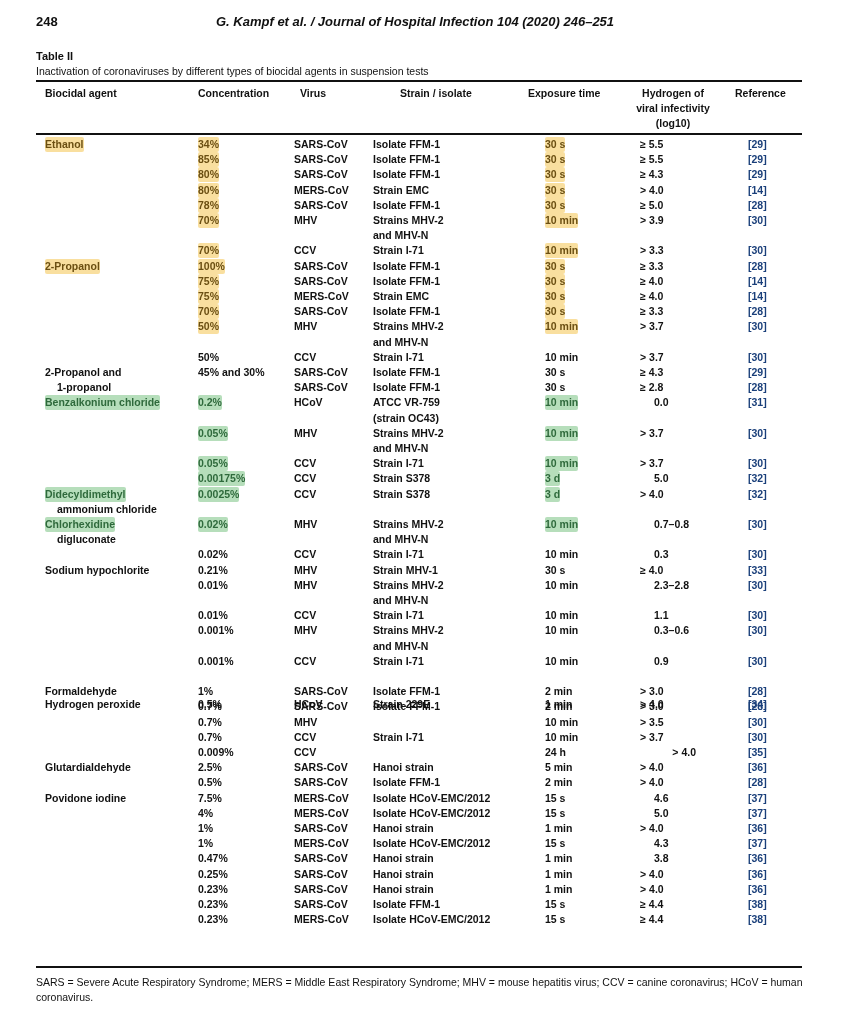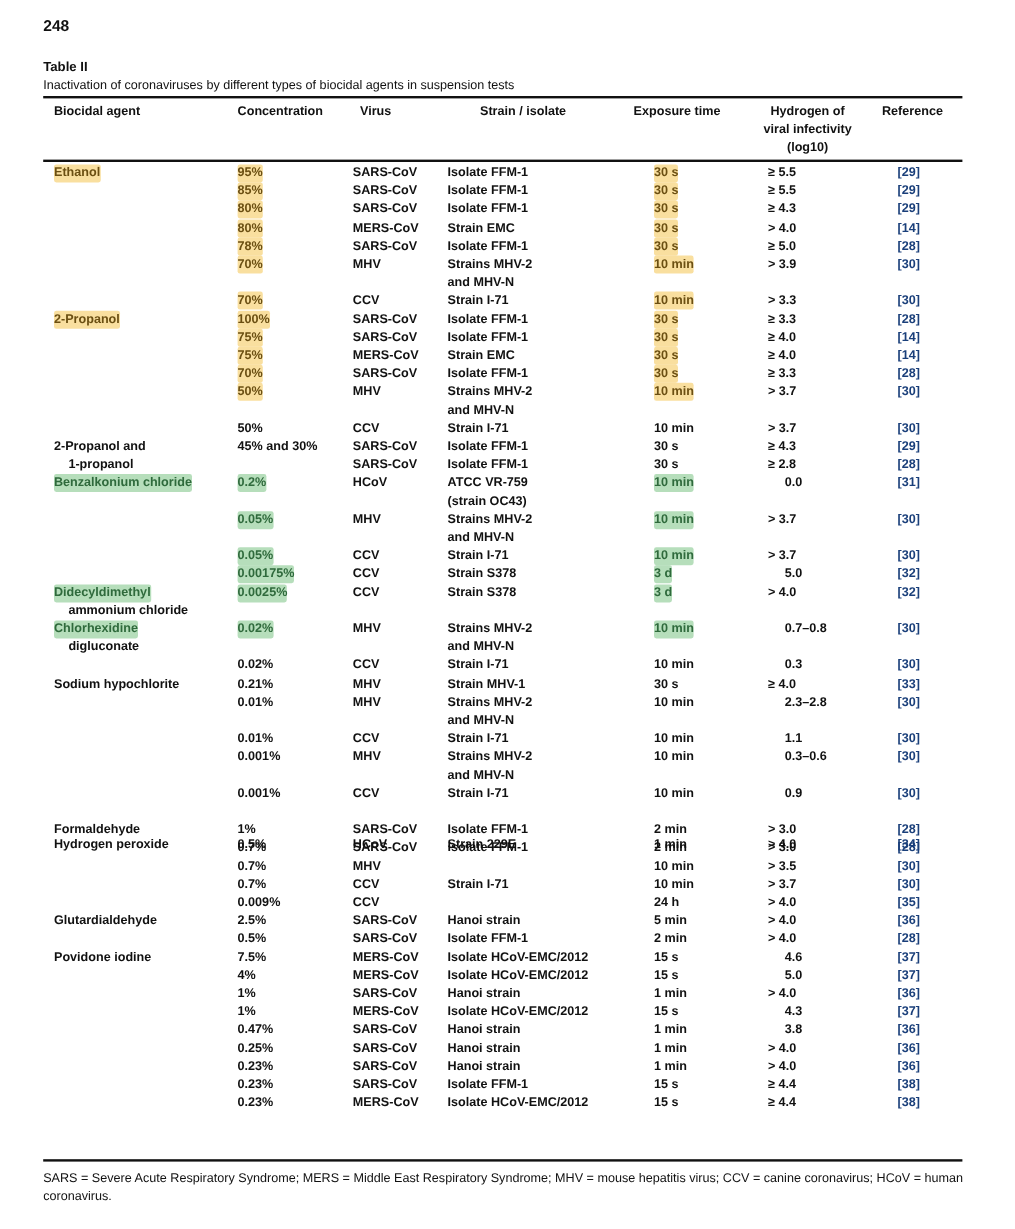--- a/index.html
+++ b/index.html
@@ -23,20 +23,21 @@
   .c-ref { left:748px; color:#1a3f7a; }
   .hl-y { background:rgba(244,196,80,0.55); color:#6b4f12; border-radius:2px; }
   .hl-g { background:rgba(110,190,120,0.5); color:#2f6a3c; border-radius:2px; }
   .footnote { position:absolute; left:36px; top:975px; width:770px; font-size:10.5px; line-height:15px; }
 </style>
 </head>
 <body>
 
 <div class="hdr">
   <span class="pg">248</span>
+  <span class="jt">G. Kampf et al. / Journal of Hospital Infection 104 (2020) 246–251</span>
 </div>
 
 <div class="tbl-label">Table II</div>
 <div class="tbl-caption">Inactivation of coronaviruses by different types of biocidal agents in suspension tests</div>
 
 <div class="rule" style="top:80px;height:2px;"></div>
 
 <div>
   <div class="colhead" style="left:45px;top:86px;">Biocidal agent</div>
   <div class="colhead" style="left:198px;top:86px;">Concentration</div>
@@ -49,21 +50,21 @@
     <div>(log10)</div>
   </div>
   <div class="colhead" style="left:735px;top:86px;">Reference</div>
 </div>
 
 <div class="rule" style="top:133px;height:2px;"></div>
 
 <div id="tbody">
     <div class="row" style="top: 137px;">
       <span class="cell c-agent hl-y">Ethanol</span>
-      <span class="cell c-conc hl-y">95%</span>
+      <span class="cell c-conc hl-y">34%</span>
       <span class="cell c-virus">SARS-CoV</span>
       <span class="cell c-strain">Isolate FFM-1</span>
       <span class="cell c-exp hl-y">30 s</span>
       <span class="cell c-red">≥ 5.5</span>
       <span class="cell c-ref">[29]</span>
     </div>
     <div class="row" style="top: 152.2px;">
       <span class="cell c-agent"></span>
       <span class="cell c-conc hl-y">85%</span>
       <span class="cell c-virus">SARS-CoV</span>
@@ -407,21 +408,21 @@
     </div>
     <div class="row" style="top: 729.8px;">
       <span class="cell c-agent"></span>
       <span class="cell c-conc">0.7%</span>
       <span class="cell c-virus">CCV</span>
       <span class="cell c-strain">Strain I-71</span>
       <span class="cell c-exp">10 min</span>
       <span class="cell c-red">&gt; 3.7</span>
       <span class="cell c-ref">[30]</span>
     </div>
-    <div class="row" style="top: 745px;">
+    <div class="row" style="top: 745px; text-align: right;">
       <span class="cell c-agent"></span>
       <span class="cell c-conc">0.009%</span>
       <span class="cell c-virus">CCV</span>
       <span class="cell c-strain"></span>
       <span class="cell c-exp">24 h</span>
       <span class="cell c-red">&gt; 4.0</span>
       <span class="cell c-ref">[35]</span>
     </div>
     <div class="row" style="top: 760.2px;">
       <span class="cell c-agent">Glutardialdehyde</span>

